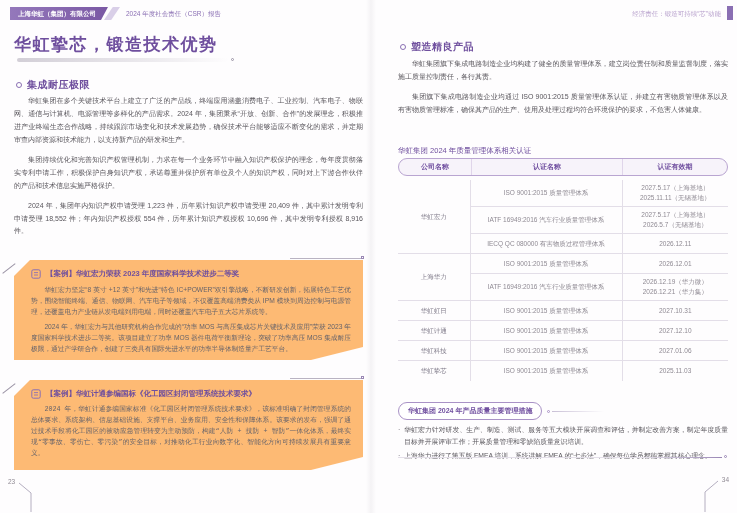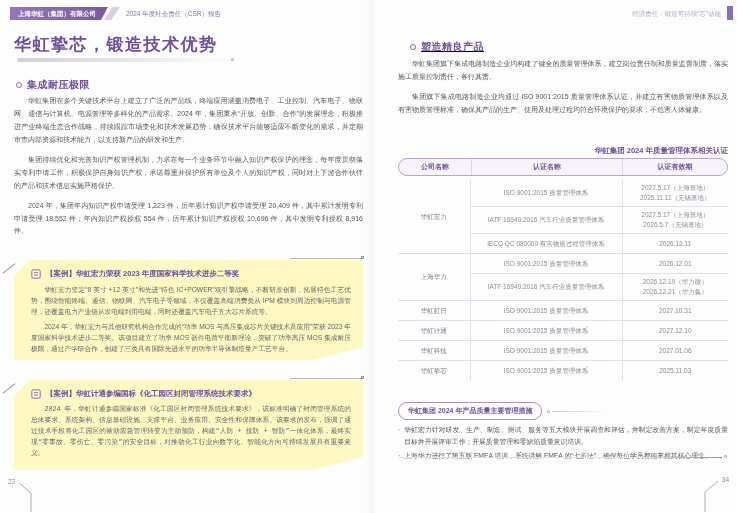--- a/index.html
+++ b/index.html
@@ -27,29 +27,29 @@
                 color:#6f4f9e; letter-spacing:1.5px; }
   .title-underline { position:absolute; left:17px; top:58px; width:212px; height:4px; border-radius:2px;
                 background:linear-gradient(to right,rgba(110,100,125,0.30),rgba(110,100,125,0.10) 70%,rgba(110,100,125,0)); }
   .title-dot { position:absolute; left:231px; top:58px; width:3px; height:3px; background:#fff;
                 border:1px solid #9a93a5; border-radius:50%; }
 
   .section-head { position:absolute; display:flex; align-items:center; gap:5px; }
   .ring { width:6px; height:6px; border:1.6px solid #8a6fb3; border-radius:50%; background:#fff; flex:0 0 auto; }
   .section-head .txt { font-size:10px; font-weight:bold; color:#6f4f9e; letter-spacing:0.5px; }
   .sh-left { left:16px; top:78px; }
-  .sh-right { left:410px; top:40px;text-decoration:underline; }
+  .sh-right { left:400px; top:40px; }
 
   .left-paras { position:absolute; left:14px; top:95px; width:349px; }
   .right-paras { position:absolute; left:398px; top:58px; width:330px; }
   .para { font-size:7px; color:#59565c; line-height:1.85; text-align:justify;
           text-indent:2em; margin-bottom:7px; }
 
   
-  .case { position:absolute; left:14px; width:349px; background:#fef9c3;
+  .case { position:absolute; left:14px; width:349px; background:#fdba74;
           padding:9px 12px 6px 17px;
           clip-path:polygon(16px 0,100% 0,100% calc(100% - 13px),calc(100% - 52px) 100%,0 100%,0 16px); }
   .case1 { top:260px; height:100px; }
   .case2 { top:380px; height:90px;font-family:Liberation Mono, monospace; }
   .case-head { display:flex; align-items:center; gap:5px; margin-bottom:5px; }
   .case-title { font-size:7.5px; font-weight:bold; color:#6f4f9e; }
   .case-para { font-size:6.7px; color:#66636a; line-height:1.65; text-align:justify;
                text-indent:2em; margin-bottom:4px; }
   .case-topline { position:absolute; width:72px; height:1px; background:#b9b3c2; }
   .ctl1 { left:290px; top:258px; } .ctl2 { left:290px; top:378px; }
@@ -58,22 +58,22 @@
   .case-slash { position:absolute; width:16px; height:1.2px; background:#9a93a5; transform:rotate(-38deg); }
   .cs1 { left:1px; top:268px; } .cs2 { left:1px; top:388px; }
 
   
   .pagenum { position:absolute; font-size:6.5px; color:#8f8a93; }
   .pn-left { left:8px; top:478px; } .pn-right { right:8px; top:476px; }
   .corner-svg { position:absolute; }
   .cl { left:18px; top:482px; } .cr { left:702px; top:480px; }
 
   
-  .table-title { position:absolute; left:398px; top:146px; width:330px; text-align:right;
-                 font-size:7.5px; font-weight:bold; color:#6f4f9e; }
+  .table-title { position:absolute; left:398px; top:146px; width:330px; text-align:left;
+                 font-size:7.5px; font-weight:normal; color:#6f4f9e; }
   .thead { position:absolute; left:398px; top:158px; width:330px; height:18px;
            border:1px solid #b9a5d1; border-radius:9px; background:#f7f3fa;
            display:flex; align-items:stretch; overflow:hidden; }
   .thead .hc { display:flex; align-items:center; justify-content:center;
            font-size:7px; font-weight:bold; color:#7150a0; }
   .hc1 { width:72px; } .hc2 { width:152px; border-left:1px solid #e0d5ea; border-right:1px solid #e0d5ea; }
   .hc3 { flex:1; }
   .cert-table { position:absolute; left:398px; top:180px; width:330px; border-collapse:collapse;
                 table-layout:fixed; border:hidden; }
   .cert-table td { border:1px solid #e3dee8; text-align:center; vertical-align:middle;

